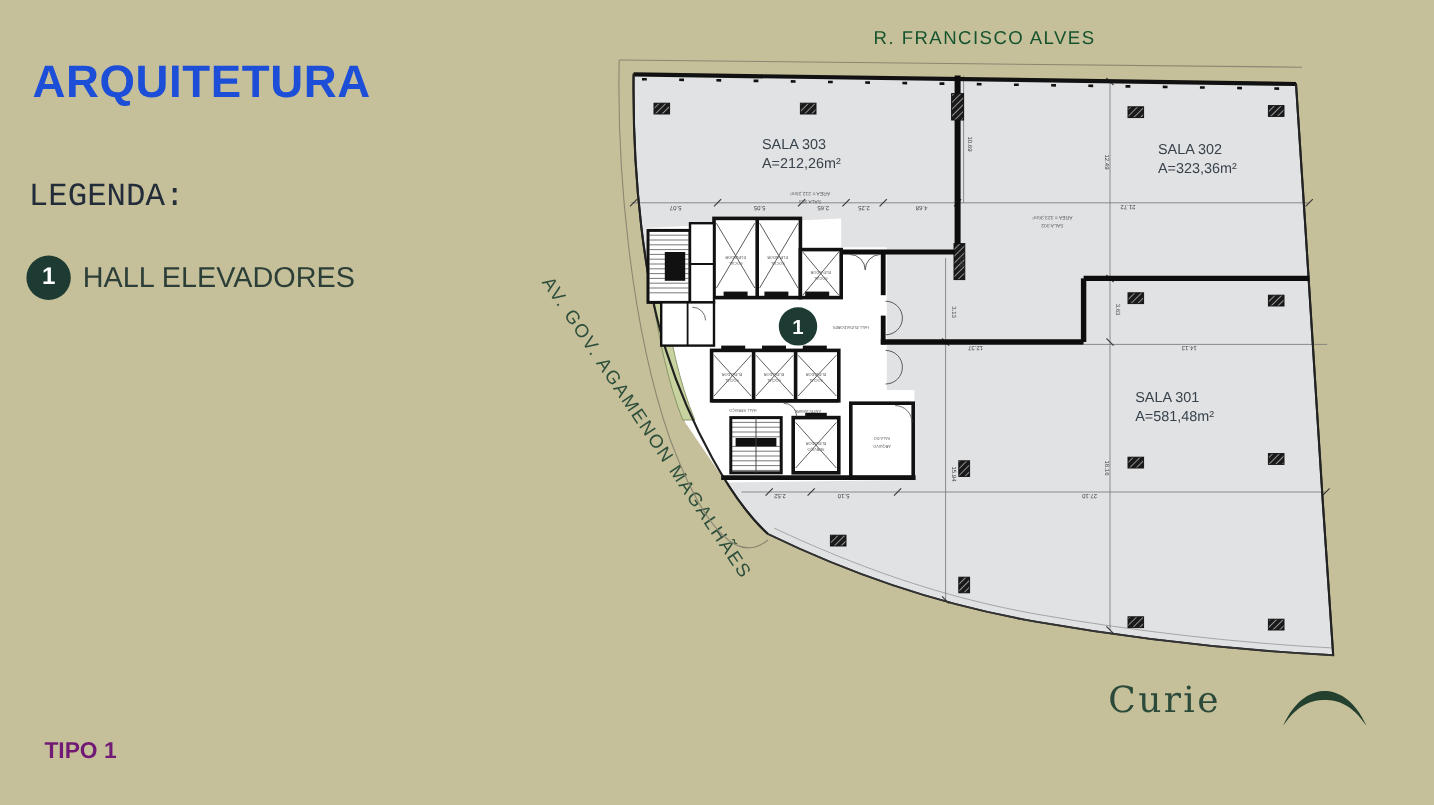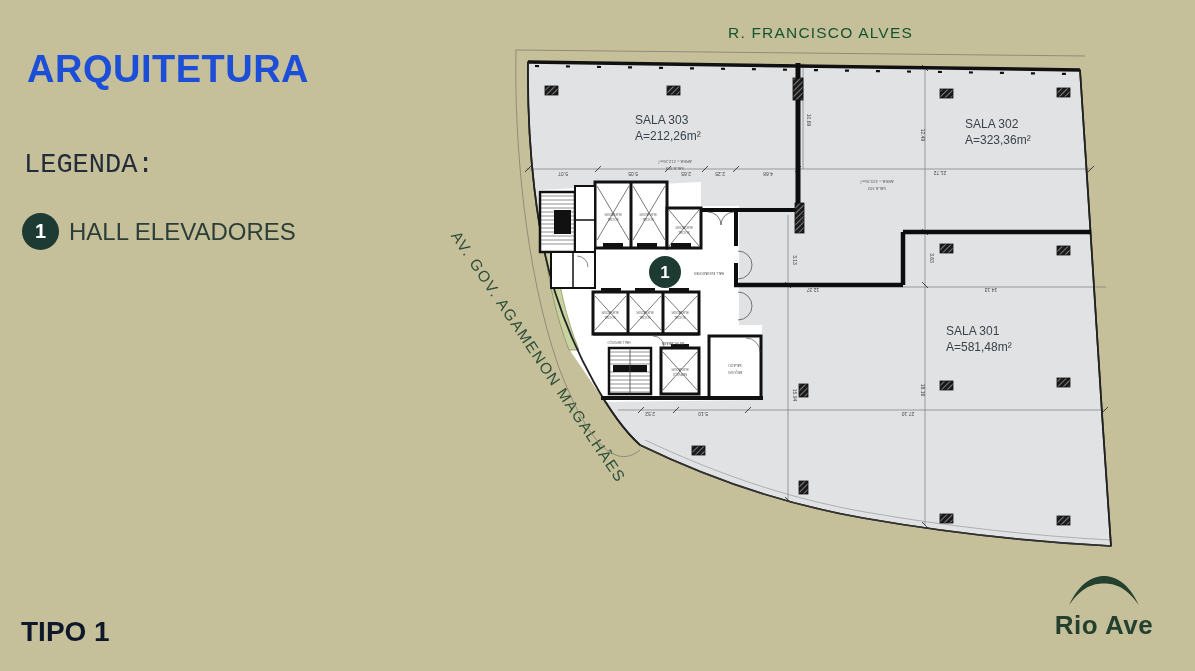--- a/index.html
+++ b/index.html
@@ -16,21 +16,21 @@
   .legend-title{
     left:24px;top:150px;font-size:27px;color:#232c39;font-weight:400;font-family:Liberation Mono, monospace;
   }
   .legend-item{left:22px;top:213px;display:flex;align-items:center;}
   .legend-badge{
     width:37px;height:37px;border-radius:50%;background:#1d3a33;
     color:#fff;font-size:20px;font-weight:700;display:flex;
     align-items:center;justify-content:center;
   }
   .legend-label{margin-left:10px;font-size:24px;color:#2b3e37;font-weight:400;}
-  .tipo-label{left:21px;top:616px;font-size:28px;font-weight:700;color:#0f172a;}
+  .tipo-label{left:37px;top:616px;font-size:19px;font-weight:700;color:#701a75;}
   .street-top{
     left:728px;top:24px;font-size:15.5px;letter-spacing:1.2px;color:#14532d;
   }
   .street-left{
     left:462px;top:228px;font-size:15.5px;letter-spacing:1.5px;color:#2d4e3b;
     transform:rotate(56deg);transform-origin:0 0;white-space:nowrap;
   }
   .logo-marie{
     left:898px;top:568px;width:145px;text-align:center;
     font-family:"DejaVu Serif", serif;font-size:30px;line-height:31px;
@@ -257,19 +257,19 @@
     <text class="dim" x="408" y="115" text-anchor="middle" transform="rotate(90 408 115)">12.49</text>
     <text class="dim" x="417" y="238" text-anchor="middle" transform="rotate(90 417 238)">3.63</text>
     <text class="dim" x="408" y="370" text-anchor="middle" transform="rotate(90 408 370)">18.16</text>
     <text class="dim" x="280" y="240" text-anchor="middle" transform="rotate(90 280 240)">3.13</text>
     <text class="dim" x="287" y="198" text-anchor="middle" transform="rotate(90 287 198)">1.95</text>
     <text class="dim" x="280" y="375" text-anchor="middle" transform="rotate(90 280 375)">15.94</text>
   </g>
 </svg>
 
 <div class="abs logo-marie">
+  <div>Curie</div>
 </div>
 <div class="abs logo-rioave">
   <svg width="80" height="32" viewBox="0 0 80 34">
     <path d="M3,33 C14,8 30,2 40,2 C50,2 66,8 77,33 C64,14 52,10 40,10 C28,10 16,14 3,33 Z" fill="#24402e"></path>
   </svg>
-  <div class="rio-text">Rio Ave</div>
 </div>
 
 </body></html>

